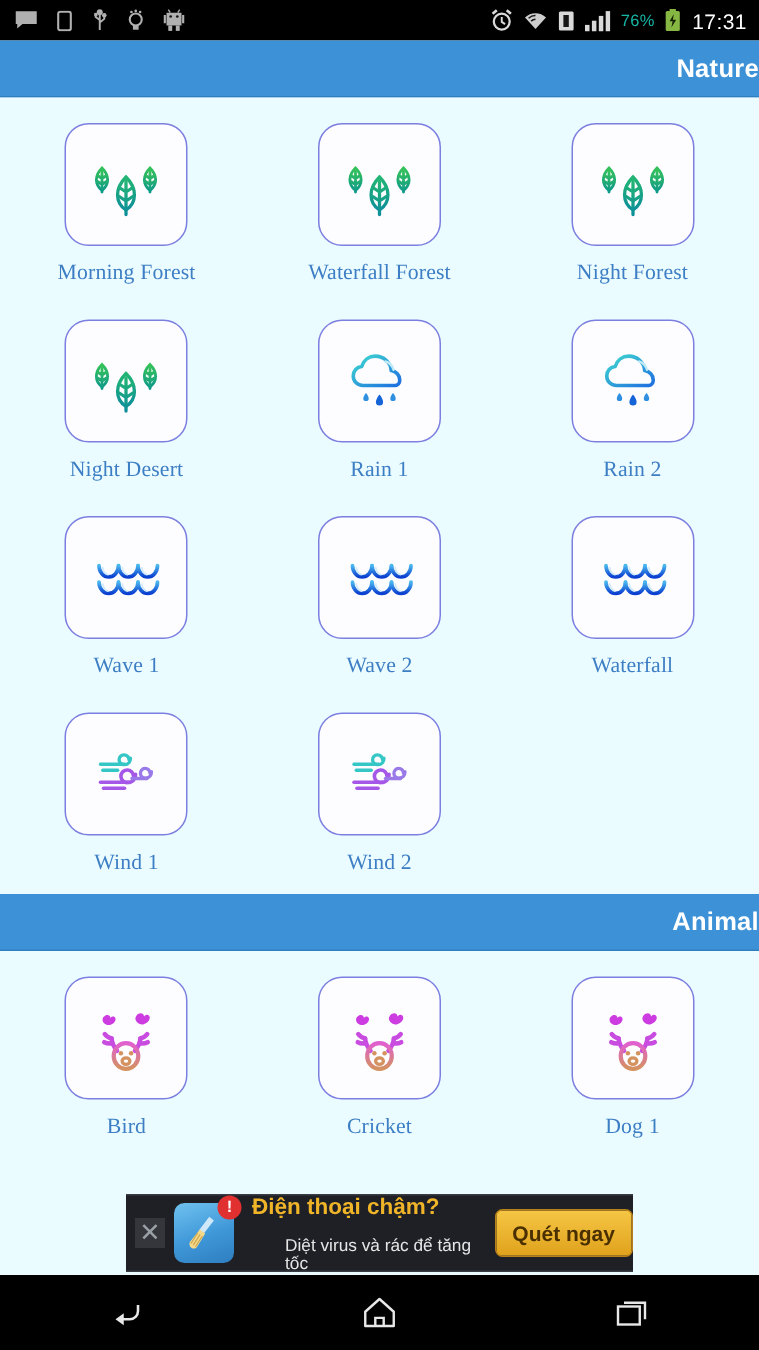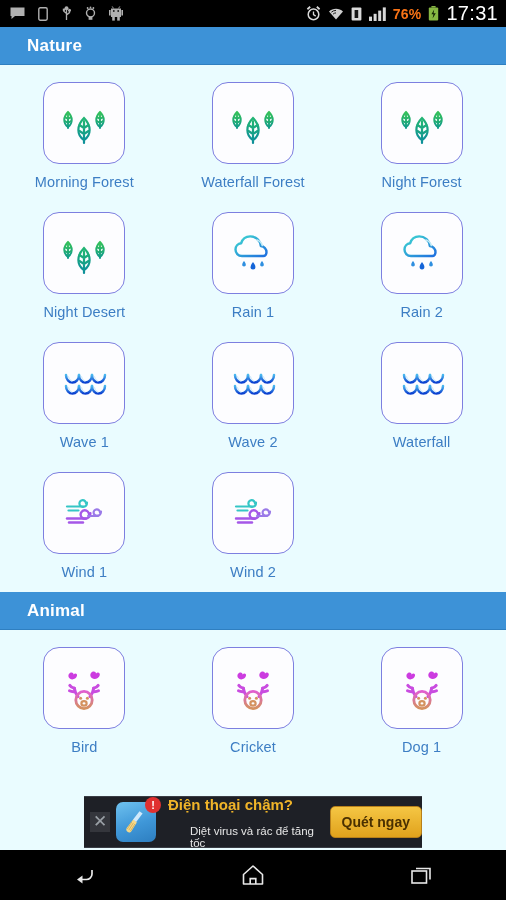--- a/index.html
+++ b/index.html
@@ -11,37 +11,37 @@
   #screen { position:relative; width:506px; height:900px; background:#eafcff; }
 
   
   .statusbar {
     height:27px; background:#000; display:flex; align-items:center;
     padding:0 8px 0 10px; color:#d8d8d8;
   }
   .sb-left { display:flex; align-items:center; gap:13px; }
   .sb-right { margin-left:auto; display:flex; align-items:center; gap:7px; }
   .sb-ico { display:block; opacity:.85; }
-  .sb-txt { font-size:14px; color:#f97316; font-weight:700; letter-spacing:.2px; }
-  .sb-time { font-size:20px; color:#fff; font-weight:500; letter-spacing:.3px; }
+  .sb-txt { font-size:11px; color:#14b8a6; font-weight:400; letter-spacing:.2px; }
+  .sb-time { font-size:14px; color:#fff; font-weight:500; letter-spacing:.3px; }
 
   
   .section-header {
     height:38px; background:#3d92d7; display:flex; align-items:center;
-    padding-left:27px; border-bottom:1px solid #2f7fc0;
+    padding-left:27px; border-bottom:1px solid #2f7fc0;justify-content:flex-end;
   }
   .section-header .title {
     color:#fff; font-size:17px; font-weight:bold; letter-spacing:.2px;
   }
 
   
   .grid { display:flex; flex-wrap:wrap; background:#eafcff; }
   .cell {
     width:33.333%; padding-top:17px; padding-bottom:5px;
-    display:flex; flex-direction:column; align-items:center;
+    display:flex; flex-direction:column; align-items:center;font-family:Liberation Serif, serif;
   }
   .card {
     width:82px; height:82px; border:1.6px solid #7d7fe0; border-radius:16px;
     background:#fdfdff; display:flex; align-items:center; justify-content:center;
   }
   .card svg { display:block; }
   .cell .label {
     margin-top:10px; font-size:14.5px; color:#3d7ec4; letter-spacing:.1px;
     text-align:center; white-space:nowrap;
   }

